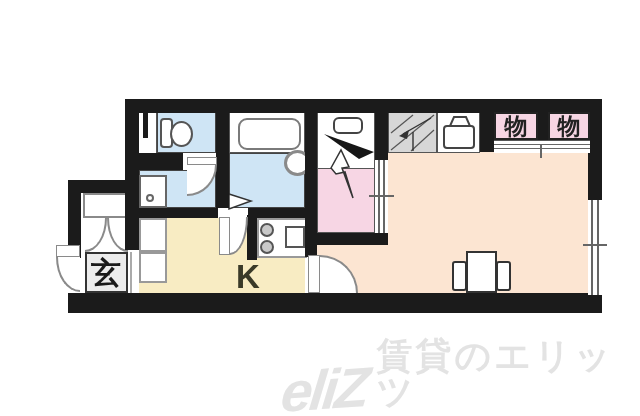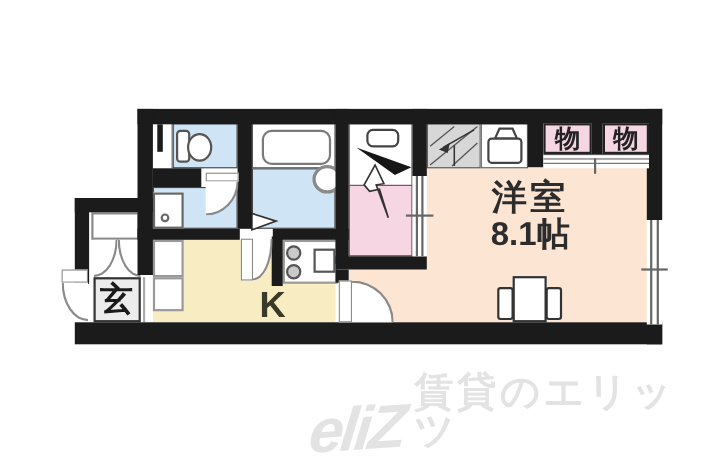--- a/index.html
+++ b/index.html
@@ -145,23 +145,19 @@
   <div class="swing br" style="left:187px;top:165px;width:30px;height:31px;"></div>
   <div class="leaf" style="left:219px;top:217px;width:11px;height:38px;"></div>
   <div class="swing br" style="left:230px;top:217px;width:18px;height:38px;"></div>
   <div class="leaf" style="left:308px;top:255px;width:12px;height:38px;"></div>
   <div class="swing tr" style="left:320px;top:255px;width:38px;height:38px;"></div>
   <div class="leaf" style="left:56px;top:245px;width:24px;height:12px;"></div>
   <div class="swing bl" style="left:56px;top:257px;width:24px;height:35px;"></div>
 
   <div class="label" style="left:91px;top:258px;font-size:30px;color:#1a1a1a;">玄</div>
   <div class="label" style="left:236px;top:260px;font-size:33px;color:#3a3a28;">K</div>
-  <div class="abs" style="left:412px;top:163px;width:140px;text-align:center;">
-    <div class="label" style="position:static;font-size:32px;color:#2c2c2c;letter-spacing:3px;">洋室</div>
-    <div class="label" style="position:static;font-size:30px;color:#2c2c2c;margin-top:4px;">8.1帖</div>
-  </div>
 
   <div class="watermark">
     <span class="wm-logo">eliZ</span>
     <span class="wm-text">賃貸のエリッツ</span>
   </div>
 
 </div>
 
 </body></html>

